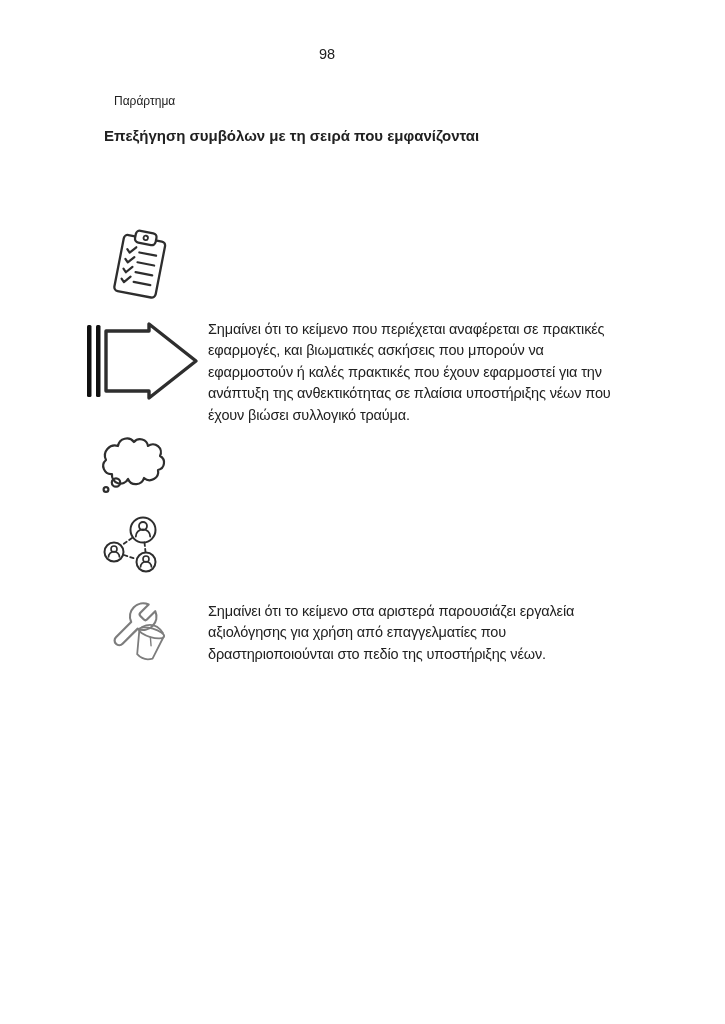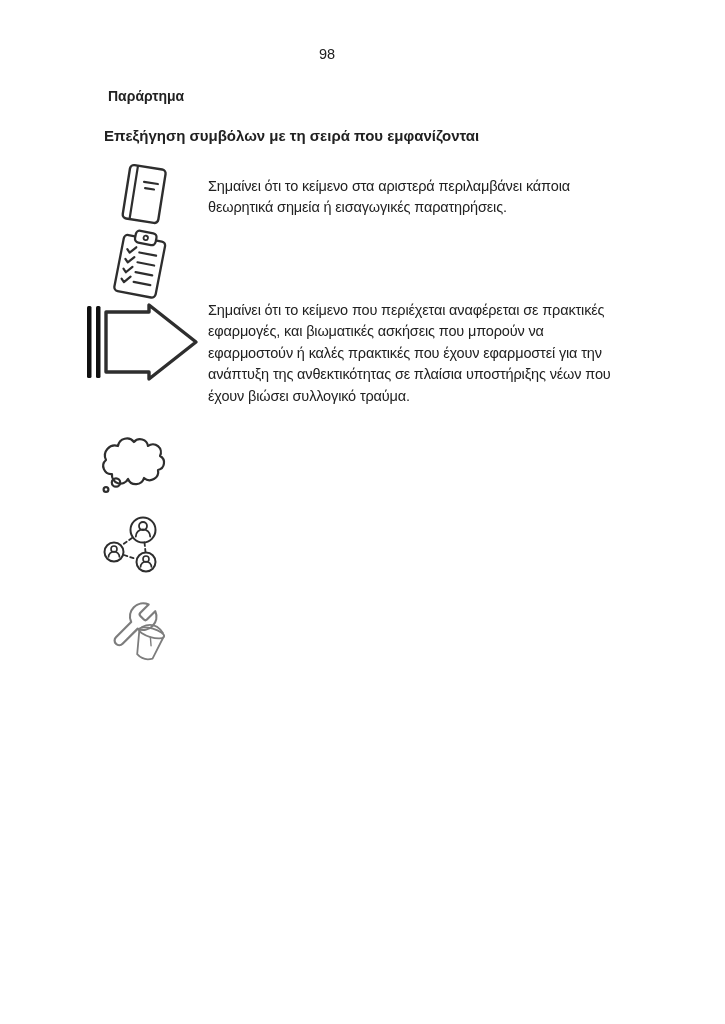--- a/index.html
+++ b/index.html
@@ -22,23 +22,23 @@
     left: 0;
     right: 0;
     text-align: center;
     font-size: 14.5px;
     color: var(--text, #212121);
   }
   .title {
     position: absolute;
     top: 84px;
     left: 104px;
-    margin: 4px;
-    font-size: 14px;
-    font-weight: bold;
+    margin: 10px;
+    font-size: 12px;
+    font-weight: normal;
     color: var(--text, #212121);
   }
   .subtitle {
     position: absolute;
     top: 127px;
     left: 104px;
     margin: 0;
     font-size: 15px;
     font-weight: bold;
     color: var(--text, #212121);
@@ -91,33 +91,20 @@
 <body>
 
 <div class="page">
 
   <div class="page-number">98</div>
 
   <h1 class="title">Παράρτημα</h1>
 
   <h2 class="subtitle">Επεξήγηση συμβόλων με τη σειρά που εμφανίζονται</h2>
 
-  <div class="legend-row" style="top:176px">
-    <div class="icon-cell" style="left:13px; top:-13px">
-      <svg width="54" height="64" viewBox="0 0 54 64">
-        <g transform="rotate(9 27 32)">
-          <rect class="ink" x="9" y="4" width="36" height="54" rx="4" stroke-width="2.4"></rect>
-          <line class="ink" x1="16.5" y1="4.5" x2="16.5" y2="57.5" stroke-width="2.2"></line>
-          <line class="ink" x1="25" y1="19" x2="39" y2="19" stroke-width="2.2"></line>
-          <line class="ink" x1="27" y1="25" x2="36" y2="25" stroke-width="2.2"></line>
-        </g>
-      </svg>
-    </div>
-    <p class="row-text">Σημαίνει ότι το κείμενο στα αριστερά περιλαμβάνει κάποια θεωρητικά σημεία ή εισαγωγικές παρατηρήσεις.</p>
-  </div>
 
   <div class="legend-row" style="top:230px">
     <div class="icon-cell" style="left:6px; top:-2px">
       <svg width="62" height="74" viewBox="0 0 62 74">
         <g transform="rotate(11 31 37)">
           <rect class="ink" x="9" y="10" width="42" height="57" rx="4" stroke-width="2.3"></rect>
           <rect class="ink-fill-white" x="20" y="3.5" width="21" height="12" rx="4" stroke-width="2.3"></rect>
           <circle class="ink" cx="30.5" cy="9.5" r="2.2" stroke-width="1.8"></circle>
           <polyline class="ink" points="14.5,24 17.5,27 23,20.5" stroke-width="2.2"></polyline>
           <line class="ink" x1="27" y1="25" x2="44" y2="25" stroke-width="2.2"></line>
@@ -125,21 +112,21 @@
           <line class="ink" x1="27" y1="35" x2="44" y2="35" stroke-width="2.2"></line>
           <polyline class="ink" points="14.5,44 17.5,47 23,40.5" stroke-width="2.2"></polyline>
           <line class="ink" x1="27" y1="45" x2="44" y2="45" stroke-width="2.2"></line>
           <polyline class="ink" points="14.5,54 17.5,57 23,50.5" stroke-width="2.2"></polyline>
           <line class="ink" x1="27" y1="55" x2="44" y2="55" stroke-width="2.2"></line>
         </g>
       </svg>
     </div>
   </div>
 
-  <div class="legend-row" style="top:300px">
+  <div class="legend-row" style="top:319px">
     <div class="icon-cell" style="left:-19px; top:2px">
       <svg width="114" height="80" viewBox="0 0 114 80">
         <rect class="ink-solid" x="2" y="4" width="4.5" height="72" rx="1.5"></rect>
         <rect class="ink-solid" x="11" y="4" width="4.5" height="72" rx="1.5"></rect>
         <path class="ink-fill-white" d="M64,10 L21,10 L21,70 L64,70 L64,77 L111,40 L64,3 Z" stroke-width="3.4" stroke="#101010"></path>
       </svg>
     </div>
     <p class="row-text">Σημαίνει ότι το κείμενο που περιέχεται αναφέρεται σε πρακτικές εφαρμογές, και βιωματικές ασκήσεις που μπορούν να εφαρμοστούν ή καλές πρακτικές που έχουν εφαρμοστεί για την ανάπτυξη της ανθεκτικότητας σε πλαίσια υποστήριξης νέων που έχουν βιώσει συλλογικό τραύμα.</p>
   </div>
 
@@ -179,15 +166,16 @@
           <path class="ink-light" d="M30.5,36.5 L35,60 Q43,65 51,60 L55.5,36.5" stroke-width="1.8"></path>
           <ellipse class="ink-light" cx="43" cy="35.5" rx="13" ry="4.4" stroke-width="1.8"></ellipse>
           <path class="ink-light" d="M32,32.5 Q43,23 54,32.5" stroke-width="1.6"></path>
           <line class="ink-light" x1="43" y1="40" x2="46" y2="48" stroke-width="1.4"></line>
         </g>
         <g transform="translate(2,2) scale(2.2)">
           <path class="ink-light" stroke-width="1" d="M14.7 6.3a1 1 0 0 0 0 1.4l1.6 1.6a1 1 0 0 0 1.4 0l3.77-3.77a6 6 0 0 1-7.94 7.94l-6.91 6.91a2.12 2.12 0 0 1-3-3l6.91-6.91a6 6 0 0 1 7.94-7.94l-3.76 3.76z"></path>
         </g>
       </svg>
     </div>
+    <p class="row-text">Σημαίνει ότι το κείμενο στα αριστερά παρουσιάζει εργαλεία αξιολόγησης για χρήση από επαγγελματίες που δραστηριοποιούνται στο πεδίο της υποστήριξης νέων.</p>
   </div>
 
 </div>
 
 </body></html>

